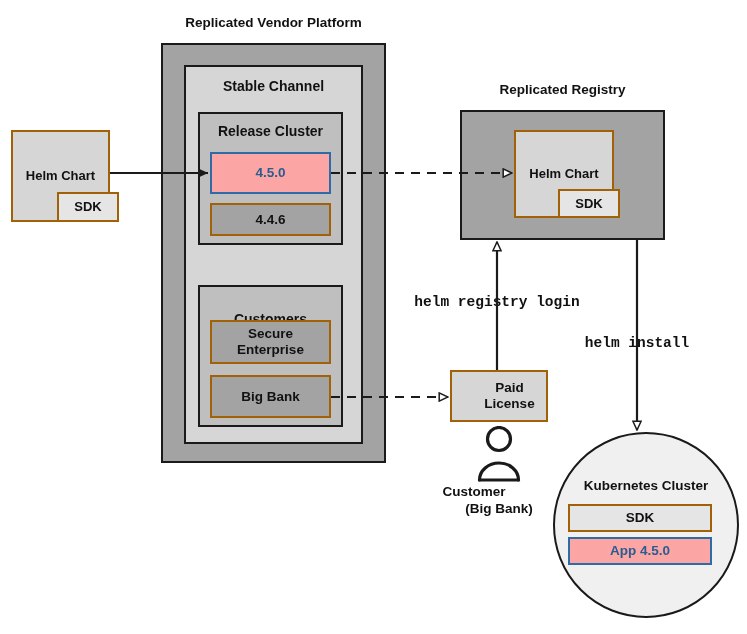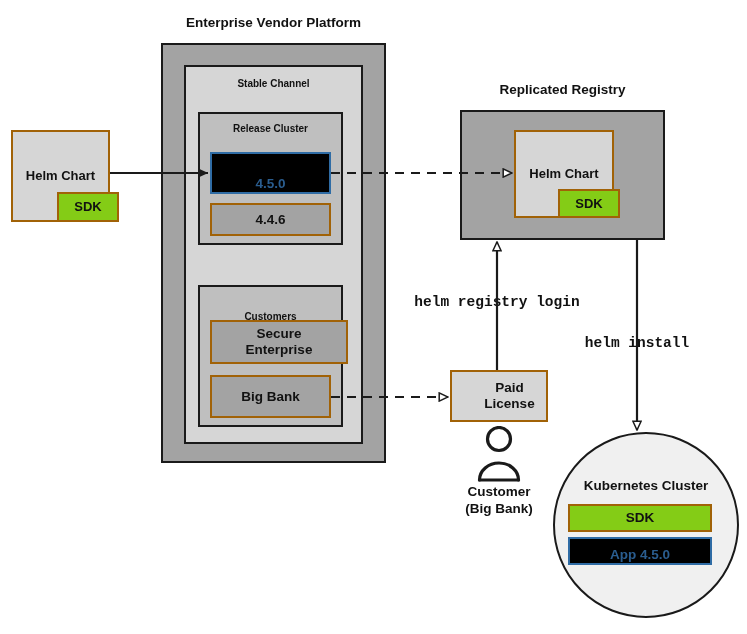--- a/index.html
+++ b/index.html
@@ -29,34 +29,34 @@
     align-items: center;
     justify-content: center;
     text-align: center;
     font-weight: bold;
     color: #111111;
     line-height: 1.18;
   }
   .fill-lightest { background: #a3a3a3; }
   .fill-light    { background: #d6d6d6; }
   .fill-mid      { background: #bfbfbf; }
-  .fill-white    { background: #84cc16; }
-  .fill-blue     { background: #000000; border-color: #2f6ca5; color: #2a5d8f; align-items: flex-end; }
+  .fill-white    { background: #e5e5e5; }
+  .fill-blue     { background: #fca5a5; border-color: #2f6ca5; color: #2a5d8f; }
 
   
   .group {
     border: 2px solid #1a1a1a;
     display: block;
   }
   .group > .group-label {
     width: 100%;
     text-align: center;
     font-weight: bold;
     color: #111111;
-    font-size: 10px;
+    font-size: 14px;
   }
 
   
   .caption {
     font-weight: bold;
     font-size: 13px;
     color: #111111;
     text-align: center;
     white-space: nowrap;
   }
@@ -89,21 +89,21 @@
 
 <div id="canvas">
 
   <div class="abs box fill-light" style="left:11px; top:130px; width:99px; height:92px; font-size:13px;">
     <span style="position:absolute; left:0; right:0; top:36px;">Helm Chart</span>
   </div>
   <div class="abs box fill-white" style="left:57px; top:192px; width:62px; height:30px; font-size:13px;">
     <span>SDK</span>
   </div>
 
-  <div class="abs caption" style="left:161px; top:15px; width:225px; font-size:13.5px;">Enterprise Vendor Platform</div>
+  <div class="abs caption" style="left:161px; top:15px; width:225px; font-size:13.5px;">Replicated Vendor Platform</div>
 
   <div class="abs group fill-lightest" style="left:161px; top:43px; width:225px; height:420px;"></div>
 
   <div class="abs group fill-light" style="left:184px; top:65px; width:179px; height:379px;">
     <div class="group-label" style="margin-top:11px;">Stable Channel</div>
   </div>
 
   <div class="abs group fill-mid" style="left:198px; top:112px; width:145px; height:133px;">
     <div class="group-label" style="margin-top:9px;">Release Cluster</div>
   </div>
@@ -113,21 +113,21 @@
   </div>
 
   <div class="abs box fill-lightest" style="left:210px; top:203px; width:121px; height:33px; font-size:13.5px;">
     <span>4.4.6</span>
   </div>
 
   <div class="abs group fill-mid" style="left:198px; top:285px; width:145px; height:142px;">
     <div class="group-label" style="margin-top:24px;">Customers</div>
   </div>
 
-  <div class="abs box fill-lightest" style="left:210px; top:320px; width:138px; height:44px; font-size:13.5px; white-space:pre-line;">
+  <div class="abs box fill-lightest" style="left:210px; top:320px; width:121px; height:44px; font-size:13.5px; white-space:pre-line;">
     <span>Secure
 Enterprise</span>
   </div>
 
   <div class="abs box fill-lightest" style="left:210px; top:375px; width:121px; height:43px; font-size:13.5px;">
     <span>Big Bank</span>
   </div>
 
   <div class="abs caption" style="left:460px; top:82px; width:205px; font-size:13.5px;">Replicated Registry</div>
 
@@ -145,21 +145,21 @@
 License</span>
   </div>
 
   <div class="abs" style="left:470px; top:426px; width:58px; height:56px;">
     <svg width="58" height="56" viewBox="0 0 58 56">
       <circle cx="29" cy="13" r="11.5" fill="none" stroke="#1a1a1a" stroke-width="3.2"></circle>
       <path d="M 9.5 54 a 19.5 17 0 0 1 39 0" fill="none" stroke="#1a1a1a" stroke-width="3.2" stroke-linecap="round"></path>
       <line x1="9.5" y1="54" x2="48.5" y2="54" stroke="#1a1a1a" stroke-width="3.2" stroke-linecap="round"></line>
     </svg>
   </div>
-  <div class="abs caption" style="left:439px; top:484px; width:120px; font-size:13.5px;">Customer</div>
+  <div class="abs caption" style="left:414px; top:484px; width:120px; font-size:13.5px;">Customer</div>
   <div class="abs caption" style="left:439px; top:501px; width:120px; font-size:13.5px;">(Big Bank)</div>
 
   <div class="abs mono-label" style="left:392px; top:294px; width:210px;">helm registry login</div>
 
   <div class="abs mono-label" style="left:572px; top:335px; width:130px;">helm install</div>
 
   <div class="abs circle" style="left:553px; top:432px; width:186px; height:186px;"></div>
 
   <div class="abs caption" style="left:553px; top:478px; width:186px; font-size:13.5px;">Kubernetes Cluster</div>
 

